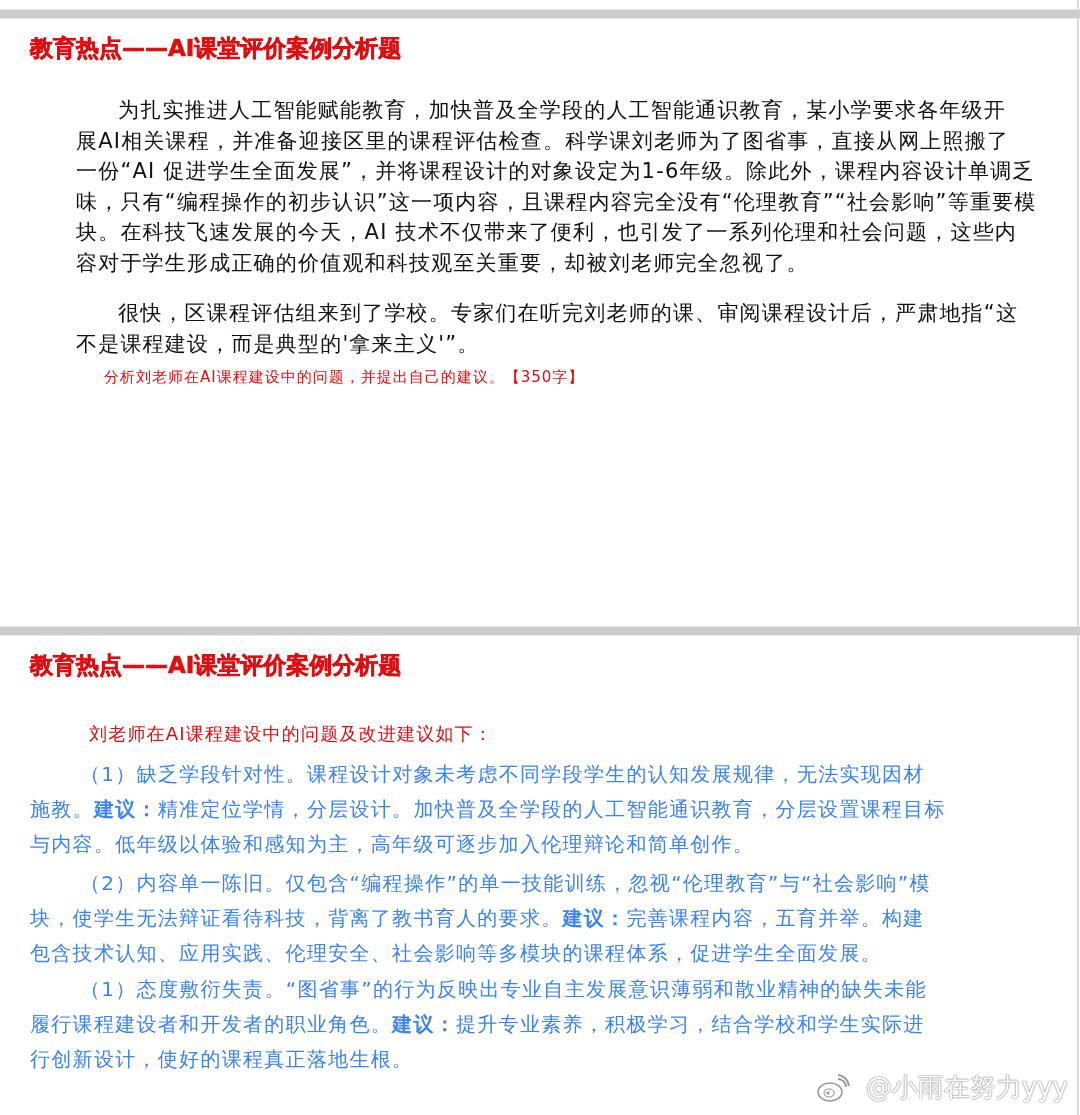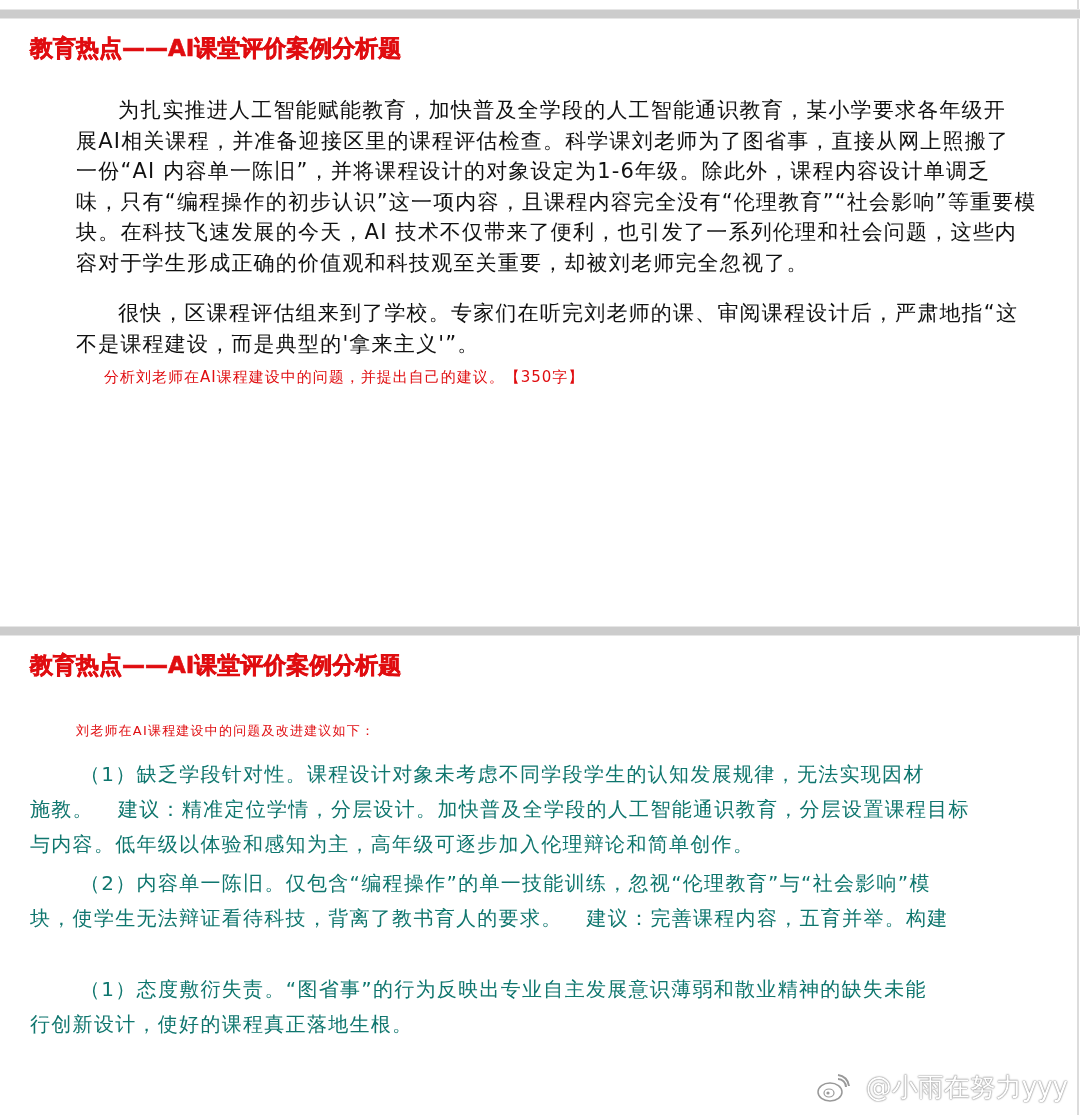--- a/index.html
+++ b/index.html
@@ -66,41 +66,40 @@
       top: 368px;
       font-size: 15px;
       color: #e00d10;
       letter-spacing: 1px;
       white-space: nowrap;
     }
     .answer {
       position: absolute;
       left: 30px;
       width: 1000px;
-      color: #0f766e;
+      color: #3b82f6;
       font-size: 20px;
       line-height: 35px;
       letter-spacing: 1.3px;
     }
     .answer .line {
       display: block;
       white-space: nowrap;
     }
     .answer-intro {
       position: absolute;
-      left: 76px;
+      left: 89px;
       top: 722px;
-      font-size: 13px;
+      font-size: 18px;
       color: #e00d10;
       letter-spacing: 1.2px;
       white-space: nowrap;
     }
     .bold {
-      font-weight: normal;
-      margin-left: 24px;
+      font-weight: bold;
     }
     .watermark {
       position: absolute;
       right: 12px;
       bottom: 10px;
       display: flex;
       align-items: center;
       gap: 16px;
       color: #ffffff;
       font-size: 26px;
@@ -117,21 +116,21 @@
 <body>
 
 <div class="right-edge"></div>
 
 <div class="gray-bar" style="top:9px;"></div>
 <div class="page-title" style="top:33px;">教育热点——AI课堂评价案例分析题</div>
 
 <div class="para" style="top:95px;">
   <span class="line indent">为扎实推进人工智能赋能教育，加快普及全学段的人工智能通识教育，某小学要求各年级开</span>
   <span class="line">展AI相关课程，并准备迎接区里的课程评估检查。科学课刘老师为了图省事，直接从网上照搬了</span>
-  <span class="line">一份“AI 内容单一陈旧”，并将课程设计的对象设定为1-6年级。除此外，课程内容设计单调乏</span>
+  <span class="line">一份“AI 促进学生全面发展”，并将课程设计的对象设定为1-6年级。除此外，课程内容设计单调乏</span>
   <span class="line">味，只有“编程操作的初步认识”这一项内容，且课程内容完全没有“伦理教育”“社会影响”等重要模</span>
   <span class="line">块。在科技飞速发展的今天，AI 技术不仅带来了便利，也引发了一系列伦理和社会问题，这些内</span>
   <span class="line">容对于学生形成正确的价值观和科技观至关重要，却被刘老师完全忽视了。</span>
 </div>
 
 <div class="para" style="top:298px;">
   <span class="line indent">很快，区课程评估组来到了学校。专家们在听完刘老师的课、审阅课程设计后，严肃地指“这</span>
   <span class="line">不是课程建设，而是典型的'拿来主义'”。</span>
 </div>
 
@@ -154,25 +153,31 @@
   </span>
 </div>
 
 <div class="answer" style="top:866px;">
   <span class="line indent" style="padding-left:50px;">
     <span>（2）内容单一陈旧。仅包含“编程操作”的单一技能训练，忽视“伦理教育”与“社会影响”模</span>
   </span>
   <span class="line">
     <span>块，使学生无法辩证看待科技，背离了教书育人的要求。</span><span class="bold">建议：</span><span>完善课程内容，五育并举。构建</span>
   </span>
+  <span class="line">
+    <span>包含技术认知、应用实践、伦理安全、社会影响等多模块的课程体系，促进学生全面发展。</span>
+  </span>
 </div>
 
 <div class="answer" style="top:972px;">
   <span class="line indent" style="padding-left:50px;">
     <span>（1）态度敷衍失责。“图省事”的行为反映出专业自主发展意识薄弱和散业精神的缺失未能</span>
+  </span>
+  <span class="line">
+    <span>履行课程建设者和开发者的职业角色。</span><span class="bold">建议：</span><span>提升专业素养，积极学习，结合学校和学生实际进</span>
   </span>
   <span class="line">
     <span>行创新设计，使好的课程真正落地生根。</span>
   </span>
 </div>
 
 <div class="watermark">
   <span class="weibo-icon">
     <svg width="34" height="30" viewBox="0 0 34 30">
       <ellipse cx="14" cy="19" rx="12" ry="9" fill="#ffffff" stroke="#999" stroke-width="1.5"></ellipse>

